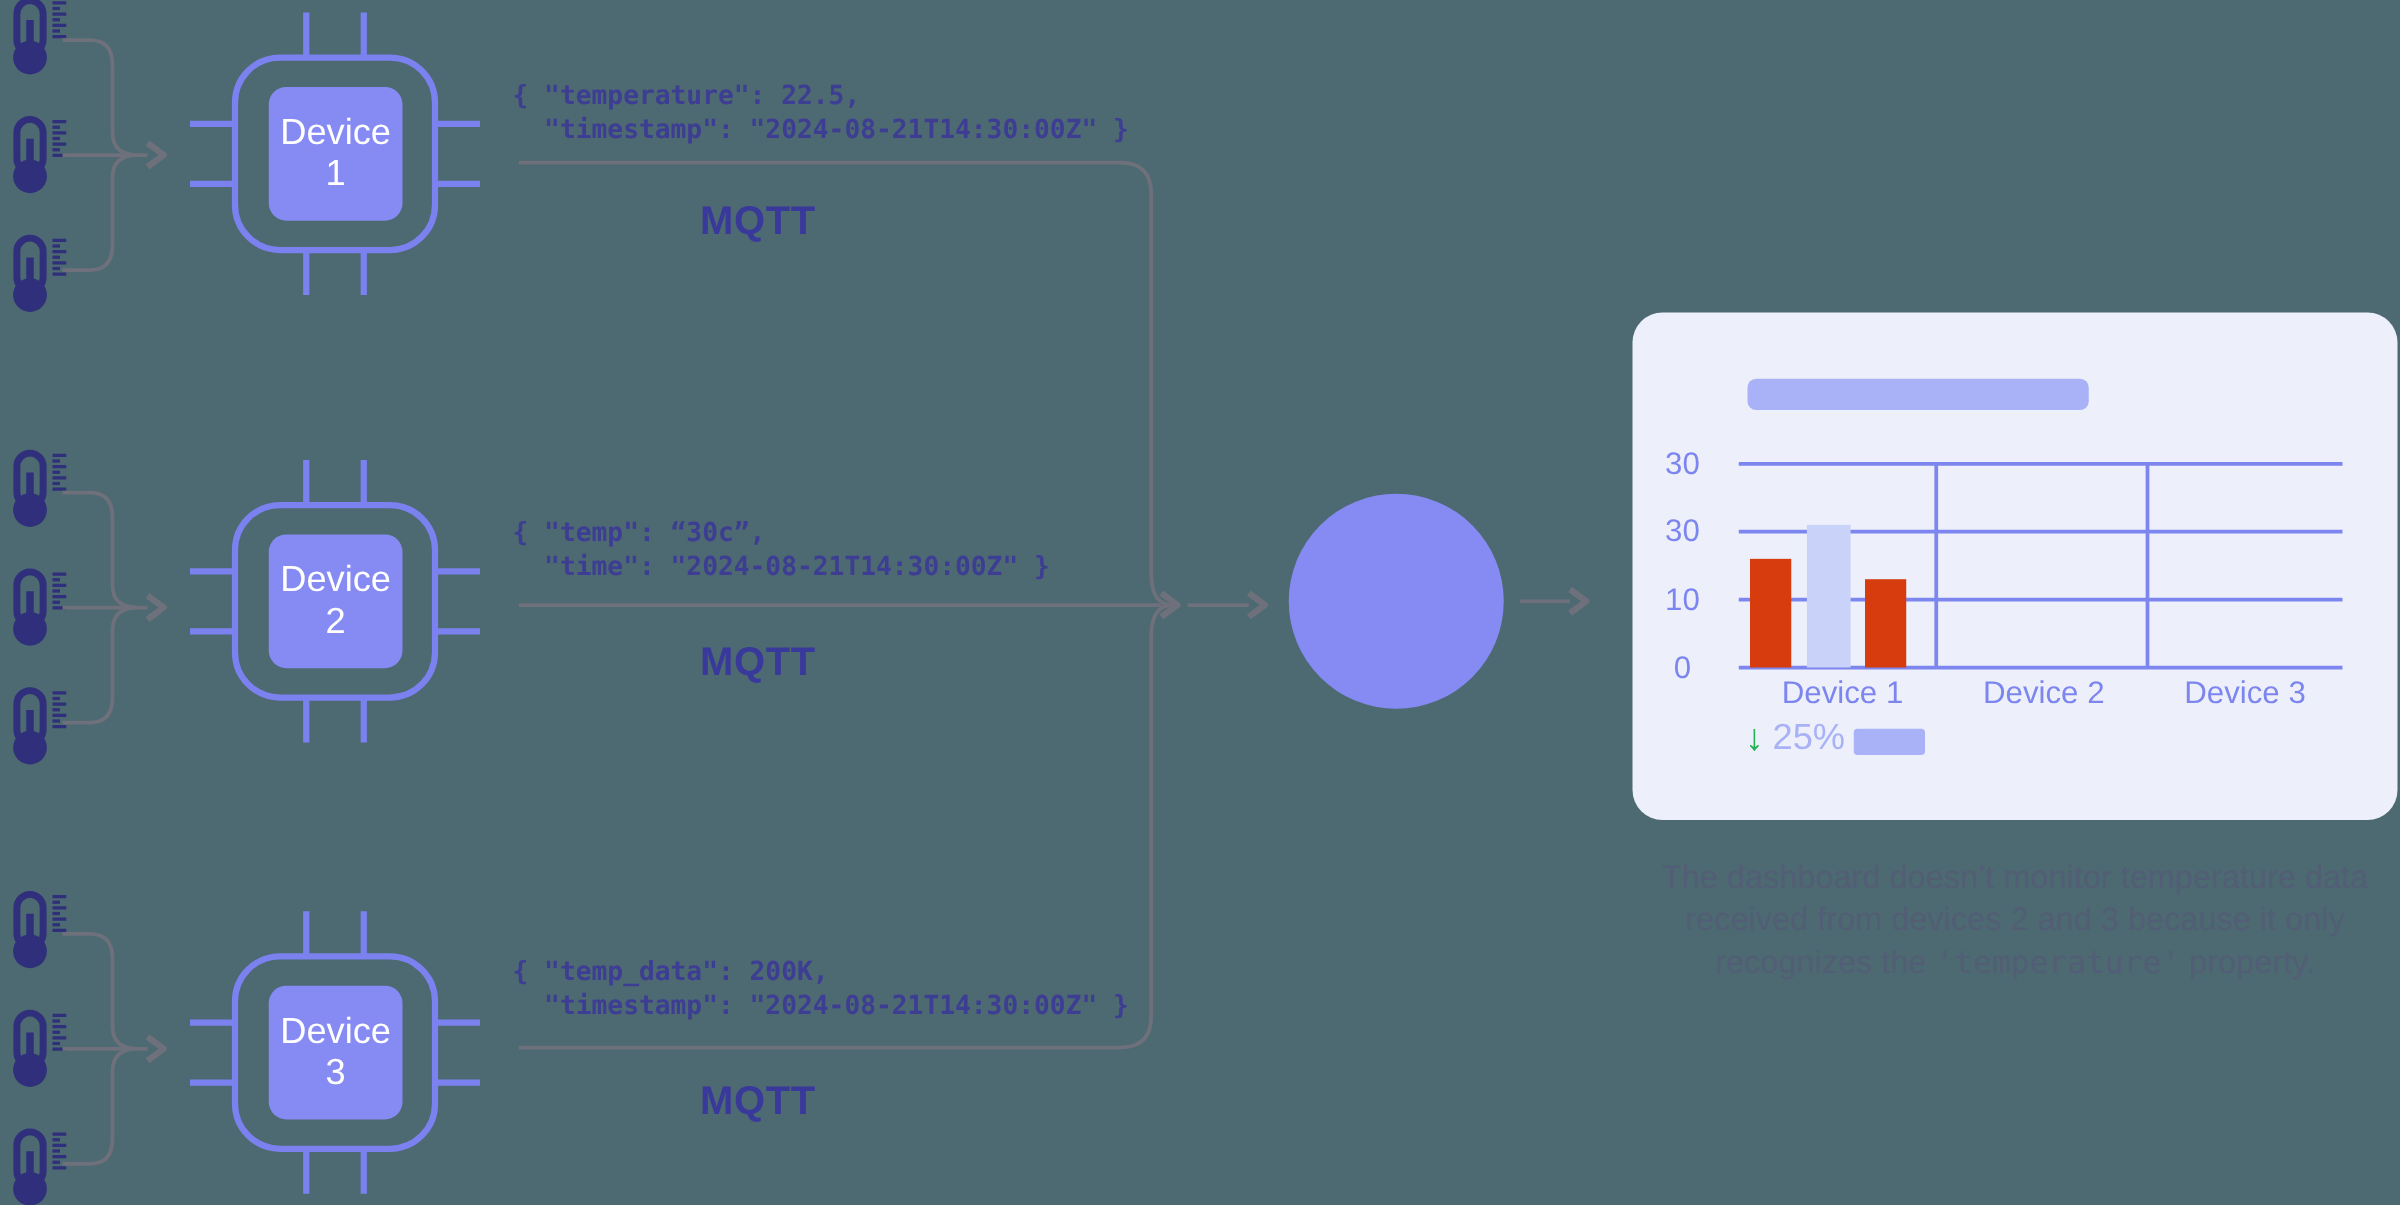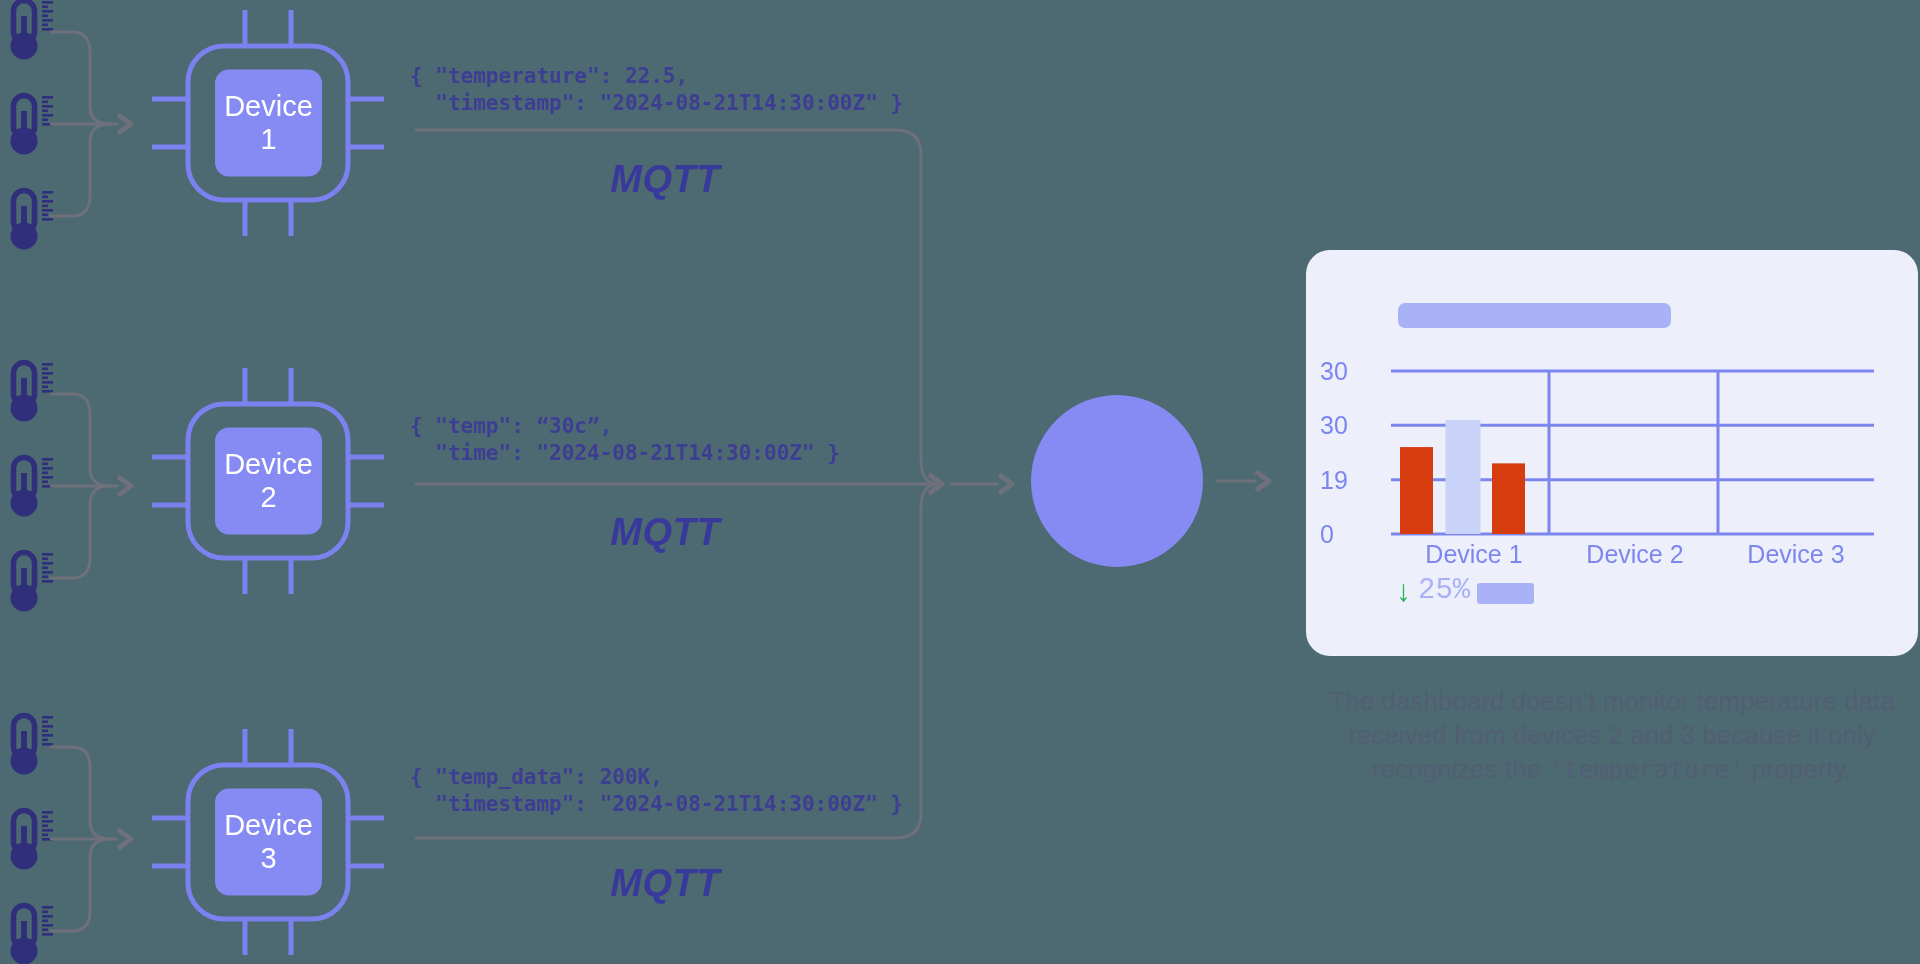--- a/index.html
+++ b/index.html
@@ -3,41 +3,41 @@
 <meta charset="utf-8">
 <style>
   html,body{margin:0;padding:0;background:#4d6971;}
   #canvas{position:relative;width:1920px;height:964px;background:#4d6971;overflow:hidden;
           font-family:"Liberation Sans",sans-serif;}
   #diagram-svg{position:absolute;left:0;top:0;}
 
   .payload{position:absolute;left:410px;white-space:pre;
            font-family:"DejaVu Sans Mono",monospace;font-weight:700;
            font-size:21px;line-height:27px;color:#3d3d94;}
-  .mqtt-label{position:absolute;left:560px;width:160px;text-align:right;
-              font-size:38px;font-weight:700;letter-spacing:.5px;color:#39399b;font-style:italic;}
+  .mqtt-label{position:absolute;left:560px;width:160px;text-align:left;
+              font-size:32px;font-weight:700;letter-spacing:.5px;color:#39399b;}
   .chip-label{position:absolute;left:215px;width:107px;height:107px;
               display:flex;align-items:center;justify-content:center;text-align:center;
               color:#ffffff;font-size:29px;line-height:33px;}
   .broker-label{position:absolute;left:1032px;top:396px;width:170px;height:170px;
               display:flex;align-items:center;justify-content:center;text-align:center;
               color:#ffffff;font-size:31px;line-height:38px;}
 
   .card{position:absolute;left:1306px;top:250px;width:612px;height:406px;
         background:#edf0fb;border-radius:24px;}
   .title-bar{position:absolute;left:92px;top:53px;width:273px;height:25px;
         background:#a9b2f6;border-radius:7px;}
   #chart-svg{position:absolute;left:0;top:0;}
-  .ytick{position:absolute;left:14px;width:52px;text-align:left;
+  .ytick{position:absolute;left:14px;width:52px;text-align:center;
         font-size:25px;line-height:30px;color:#7d86ee;}
   .cat-label{position:absolute;top:290px;width:160px;text-align:center;
         font-size:25px;color:#7d86ee;}
   .legend{position:absolute;left:90px;top:324px;display:flex;align-items:center;gap:7px;}
   .legend .arrow{color:#26b159;font-size:30px;font-weight:700;line-height:30px;}
-  .legend .pct{color:#a9b2f6;font-size:29px;font-weight:500;font-family:Liberation Mono, monospace;}
+  .legend .pct{color:#a9b2f6;font-size:29px;font-weight:500;}
   .legend .swatch{width:57px;height:21px;background:#a9b2f6;border-radius:3px;margin-top:5px;}
 
   .caption{position:absolute;left:1292px;top:684px;width:640px;text-align:center;
         font-size:26px;line-height:34px;color:rgba(86,86,120,0.6);}
   .caption .mono{font-family:"DejaVu Sans Mono",monospace;font-size:25px;}
 </style>
 </head>
 <body>
 
 <div id="canvas">
@@ -227,21 +227,21 @@
           <path d="M85,121.00999999999999 H568"></path>
           <path d="M243,121 V284 M412,121 V284"></path>
         </g>
         <rect x="94" y="197.072" width="33" height="86.928" fill="#d63c0e"></rect>
         <rect x="139.5" y="169.907" width="35" height="114.09299999999999" fill="#c9d2f8"></rect>
         <rect x="186" y="213.371" width="33" height="70.62899999999999" fill="#d63c0e"></rect>
       </svg>
     <div class="title-bar"></div>
     <div id="yticks">
         <div class="ytick" style="top: 269px;">0</div>
-        <div class="ytick" style="top: 214.67px;">19</div>
+        <div class="ytick" style="top: 214.67px;">10</div>
         <div class="ytick" style="top: 160.34px;">30</div>
         <div class="ytick" style="top: 106.01px;">30</div>
       </div>
     <div id="cats">
         <div class="cat-label" style="left: 88px;">Device 1</div>
         <div class="cat-label" style="left: 249px;">Device 2</div>
         <div class="cat-label" style="left: 410px;">Device 3</div>
       </div>
     <div class="legend">
       <span class="arrow">↓</span>

